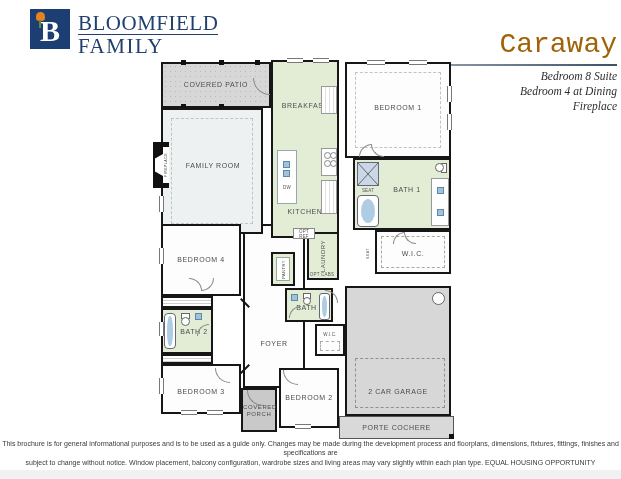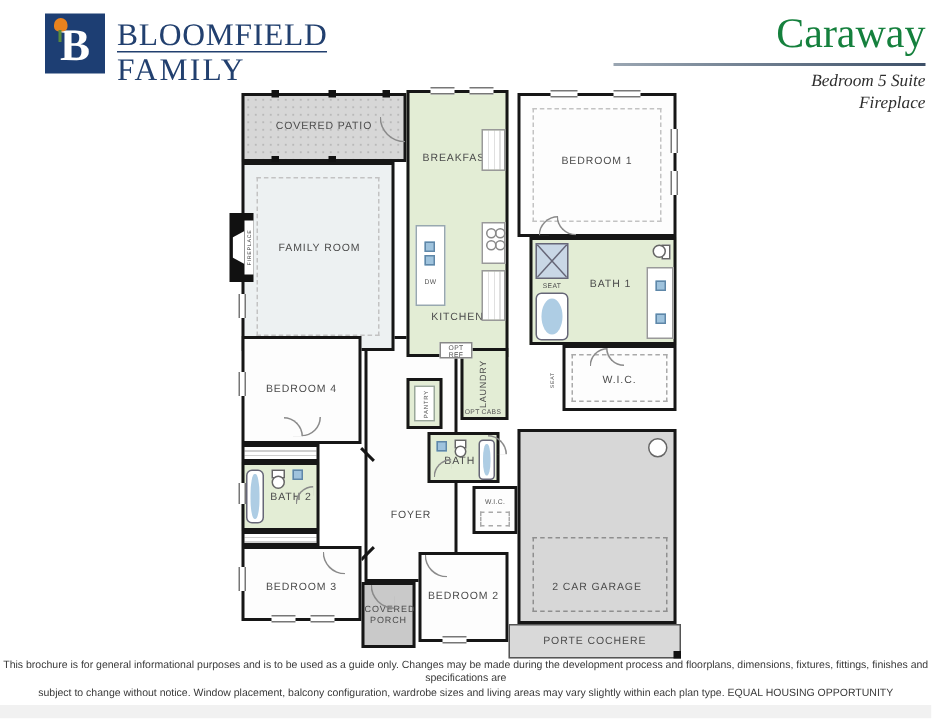--- a/index.html
+++ b/index.html
@@ -13,21 +13,21 @@
           line-height:1;margin-top:4px;}
   .tulip{position:absolute;left:6px;top:3px;width:9px;height:9px;background:#e8821e;
          border-radius:50% 50% 35% 35%;}
   .tulip:after{content:"";position:absolute;left:3px;top:8px;width:2px;height:8px;background:#5a8a3c;}
   .logo-text{position:absolute;left:78px;top:13px;color:#22406f;font-family:"Liberation Serif",serif;}
   .logo-line1{font-size:21px;letter-spacing:0.5px;line-height:20px;border-bottom:1px solid #22406f;
               padding-bottom:1px;text-align:right;}
   .logo-line2{font-size:21px;letter-spacing:1.5px;line-height:20px;margin-top:1px;}
 
   .title-wrap{position:absolute;right:4px;top:6px;text-align:right;}
-  .plan-title{font-family:Liberation Serif, serif;font-size:28px;color:#15803d;line-height:34px;}
+  .plan-title{font-family:Liberation Mono, monospace;font-size:28px;color:#a16207;line-height:34px;margin-top:22px;}
   .title-rule{width:208px;height:2px;background:linear-gradient(to right,#9aa6b2,#3d5068);
               margin:2px 0 3px auto;}
   .feature{font-family:"Liberation Serif",serif;font-style:italic;font-size:11.5px;color:#2e2e2e;
            line-height:15px;}
 
   
   #plan{position:absolute;left:147px;top:56px;width:314px;height:386px;}
   .room{position:absolute;box-sizing:border-box;border:2px solid #161616;}
   .rlabel{position:absolute;font-size:7px;color:#4c4c4c;letter-spacing:0.6px;text-align:center;
           line-height:8px;width:100%;}
@@ -68,21 +68,22 @@
   <span class="tulip"></span>
 </div>
 <div class="logo-text">
   <div class="logo-line1">BLOOMFIELD</div>
   <div class="logo-line2">FAMILY</div>
 </div>
 
 <div class="title-wrap">
   <div class="plan-title">Caraway</div>
   <div class="title-rule"></div>
-  <div class="feature">Bedroom 5 Suite</div>
+  <div class="feature">Bedroom 8 Suite</div>
+  <div class="feature">Bedroom 4 at Dining</div>
   <div class="feature">Fireplace</div>
 </div>
 
 <div id="plan">
 
   <div class="room bg-bed" style="left:96px;top:168px;width:62px;height:164px;">
     <span class="rlabel" style="top:114px;">FOYER</span>
   </div>
   <div class="diag" style="left:92px;top:246px;transform:rotate(45deg);"></div>
   <div class="diag" style="left:148px;top:246px;transform:rotate(-45deg);"></div>

